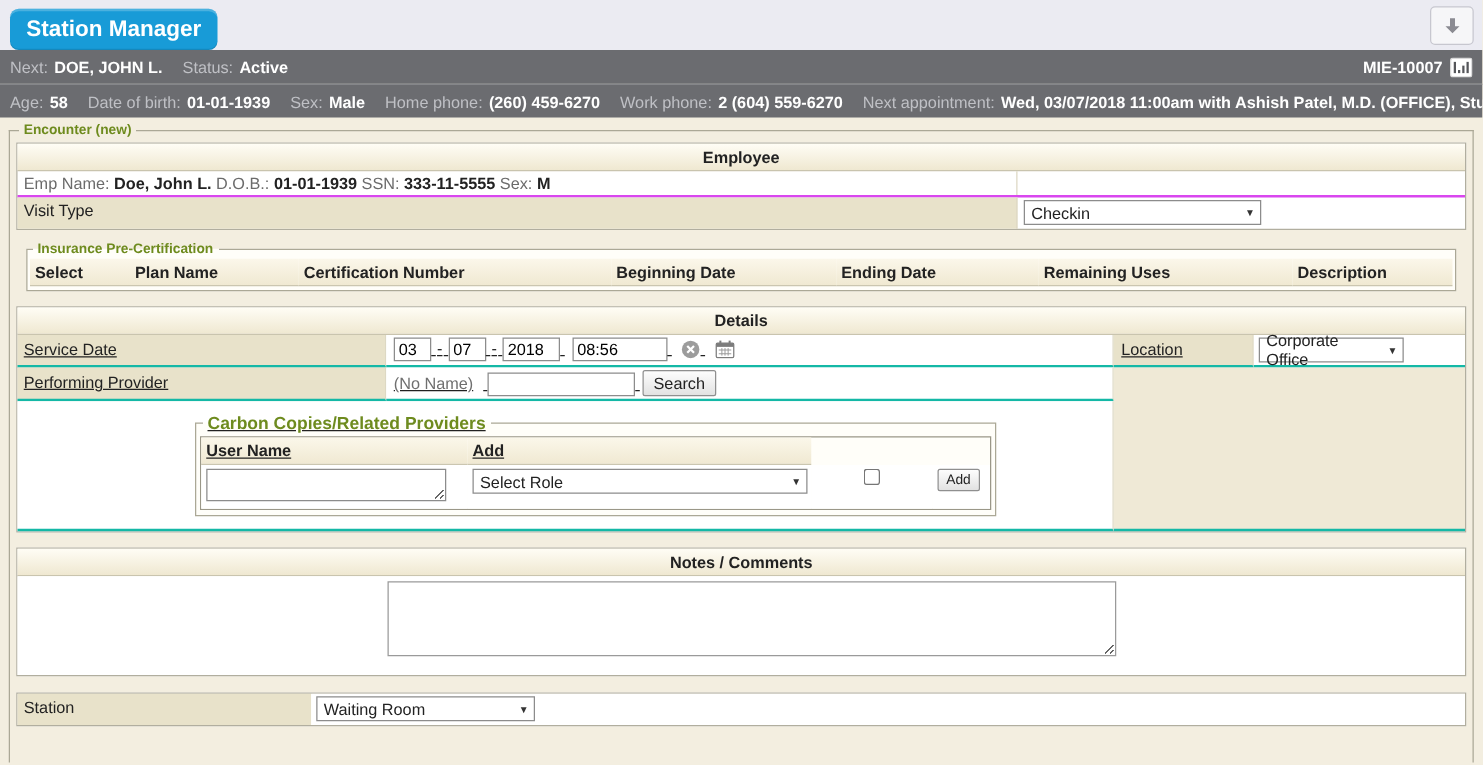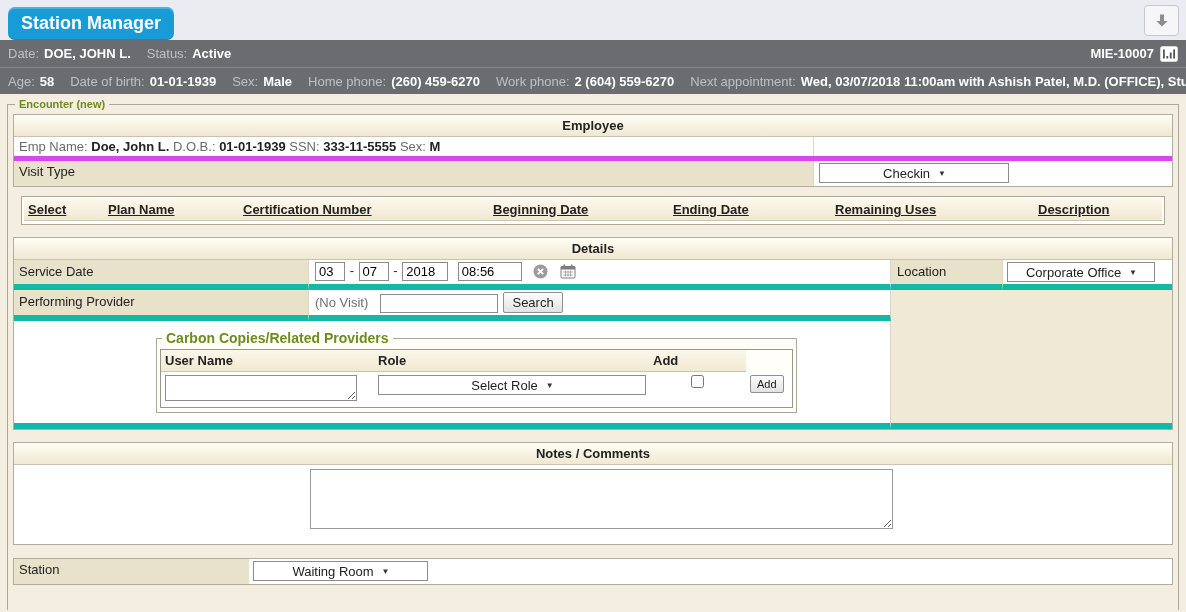--- a/index.html
+++ b/index.html
@@ -33,52 +33,52 @@
   .thead { text-align:center; font-weight:bold; padding:3px 4px;
     background:linear-gradient(#fffdf5, #efe8d1); border-bottom:1px solid #c9c4ae; }
   .tanlab { background:#e8e2ca; padding:3px 5px; }
 
   
   .emp-row { display:grid; grid-template-columns:800px 1fr; }
   .emp-row > div { padding:2px 5px; border-right:1px solid #ddd8c3; }
   .emp-row > div:last-child { border-right:none; }
   .emp-info .ilab { color:#6b6b6b; }
   .emp-info .ival { font-weight:bold; }
-  .emp-row.vt { border-top:5px solid #d946ef; }
+  .emp-row.vt { border-top:2px solid #d946ef; }
   .emp-row.vt > div { padding:2px 5px 3px; }
 
   
-  .sel { display:inline-flex; align-items:center; justify-content:center;
+  .sel { display:inline-flex; align-items:center; justify-content:space-between;
     border:1px solid #8c8c8c; background:#fff; height:20px; padding:0 4px 0 5px;
     font-size:13px; cursor:pointer; vertical-align:middle; }
   .sel .arr { font-size:8px; color:#333; margin-left:8px; }
 
   
   .ins-fs { margin:9px 8px 0 8px; padding:2px 2px 3px; background:#fffef9; }
-  .ins-head, .ins-row { display:grid; grid-template-columns:80px 135px 250px 180px 162px 203px 1fr;text-decoration:underline; }
+  .ins-head, .ins-row { display:grid; grid-template-columns:80px 135px 250px 180px 162px 203px 1fr; }
   .ins-head > div { font-weight:bold; padding:3px 4px; background:linear-gradient(#fbf7ea,#f0e9d2);
     border-bottom:1px solid #cbc6b0; }
   .ins-row > div { background:#e9e9e9; padding:3px 4px; font-weight:bold; }
   .ins-row .radio-cell { padding-left:12px; font-weight:normal; }
 
   
   .det-grid { display:grid; grid-template-columns:295px 582px 112px 1fr; }
-  .det-grid > div { border-bottom:6px solid #14b8a6; }
+  .det-grid > div { border-bottom:2px solid #14b8a6;text-decoration:underline; }
   .d-lab { background:#e8e2ca; padding:4px 5px; border-right:1px solid #ddd8c3; }
   .d-val { background:#fff; padding:2px 6px; border-right:1px solid #ddd8c3; }
   .d-loc-lab { background:#e8e2ca; padding:4px 6px; border-right:1px solid #ddd8c3; }
   .d-loc-val { background:#fff; padding:2px 4px; }
   .d-right-tan { grid-column:3/5; grid-row:2/4; background:#efe9d6; border-bottom:none; }
   .d-wide-white { grid-column:1/3; background:#fff; border-bottom:none; border-right:1px solid #ddd8c3; padding:2px 0 10px 0; }
 
   input[type=text] { border:1px solid #8c8c8c; height:19px; font-size:13px;
     font-family:"Liberation Sans",sans-serif; padding:0 3px; vertical-align:middle; }
   .in-mm, .in-dd { width:30px; }
   .in-yyyy { width:46px; }
-  .in-time { width:64px; margin-left:6px; }
+  .in-time { width:76px; margin-left:6px; }
   .dash { margin:0 1px; }
   .iconbtn { display:inline-flex; vertical-align:middle; margin-left:8px; cursor:pointer; }
 
   .noname { color:#6f6f6f; margin-right:8px; }
   .in-search { width:118px; }
   .btn { background:linear-gradient(#fdfdfd,#e2e2e2); border:1px solid #8f8f8f; border-radius:2px;
     font-size:13px; font-family:"Liberation Sans",sans-serif; padding:2px 8px; cursor:pointer; color:#222; }
   .btn-search { margin-left:2px; height:21px; }
 
   
@@ -111,21 +111,21 @@
 <div class="topbar">
   <button class="station-btn">Station Manager</button>
   <div class="dl-btn">
     <svg width="18" height="18" viewBox="0 0 18 18">
       <path d="M7 2.5 h4 v6.5 h3.6 L9 14.5 3.4 9 H7 z" fill="#8b8b92"></path>
     </svg>
   </div>
 </div>
 
 <div class="pbar">
-  <span class="lab">Date:</span>
+  <span class="lab">Next:</span>
   <span class="val">DOE, JOHN L.</span>
   <span class="lab">Status:</span>
   <span class="val">Active</span>
   <span class="spacer"></span>
   <span class="pid">MIE-10007</span>
   <svg width="18" height="16" viewBox="0 0 18 16" style="cursor:pointer">
     <rect x="0.5" y="0.5" width="17" height="15" rx="2" fill="#fff" stroke="#d9d9d9"></rect>
     <rect x="3" y="3.5" width="1.8" height="9" fill="#55565a"></rect>
     <rect x="6.4" y="10" width="1.8" height="2.5" fill="#55565a"></rect>
     <rect x="9.8" y="6.5" width="1.8" height="6" fill="#55565a"></rect>
@@ -171,20 +171,21 @@
       <div>
         <div class="sel" style="width:190px">
           <span>Checkin</span>
           <span class="arr">▼</span>
         </div>
       </div>
     </div>
   </div>
 
   <fieldset class="ins-fs">
+    <legend>Insurance Pre-Certification</legend>
     <div>
       <div class="ins-head">
         <div>Select</div>
         <div>Plan Name</div>
         <div>Certification Number</div>
         <div>Beginning Date</div>
         <div>Ending Date</div>
         <div>Remaining Uses</div>
         <div>Description</div>
       </div>
@@ -216,41 +217,40 @@
             <rect x="1" y="2.5" width="14" height="11.5" rx="1" fill="#fff" stroke="#7c7c7c"></rect>
             <rect x="1" y="2.5" width="14" height="3" fill="#7c7c7c"></rect>
             <rect x="3.5" y="0.5" width="1.6" height="3" fill="#7c7c7c"></rect>
             <rect x="10.9" y="0.5" width="1.6" height="3" fill="#7c7c7c"></rect>
             <path d="M3 8 h10 M3 11 h10 M5.5 6.5 v6 M8 6.5 v6 M10.5 6.5 v6" stroke="#9b9b9b" stroke-width="0.8"></path>
           </svg>
         </span>
       </div>
       <div class="d-loc-lab">Location</div>
       <div class="d-loc-val">
-        <div class="sel" style="width:148px">
+        <div class="sel" style="width:116px">
           <span>Corporate Office</span>
           <span class="arr">▼</span>
         </div>
       </div>
 
       <div class="d-lab">Performing Provider</div>
       <div class="d-val">
-        <span class="noname">(No Visit)</span>
+        <span class="noname">(No Name)</span>
         <input type="text" class="in-search" style="">
         <button class="btn btn-search">Search</button>
       </div>
       <div class="d-right-tan"></div>
 
       <div class="d-wide-white">
         <fieldset class="cc-fs">
           <legend>Carbon Copies/Related Providers</legend>
           <div class="cc-table">
             <div class="cc-head">
               <div>User Name</div>
-              <div>Role</div>
               <div>Add</div>
             </div>
             <div class="cc-row">
               <div><textarea class="uname" style=""></textarea></div>
               <div>
                 <div class="sel" style="width:268px">
                   <span>Select Role</span>
                   <span class="arr">▼</span>
                 </div>
               </div>

